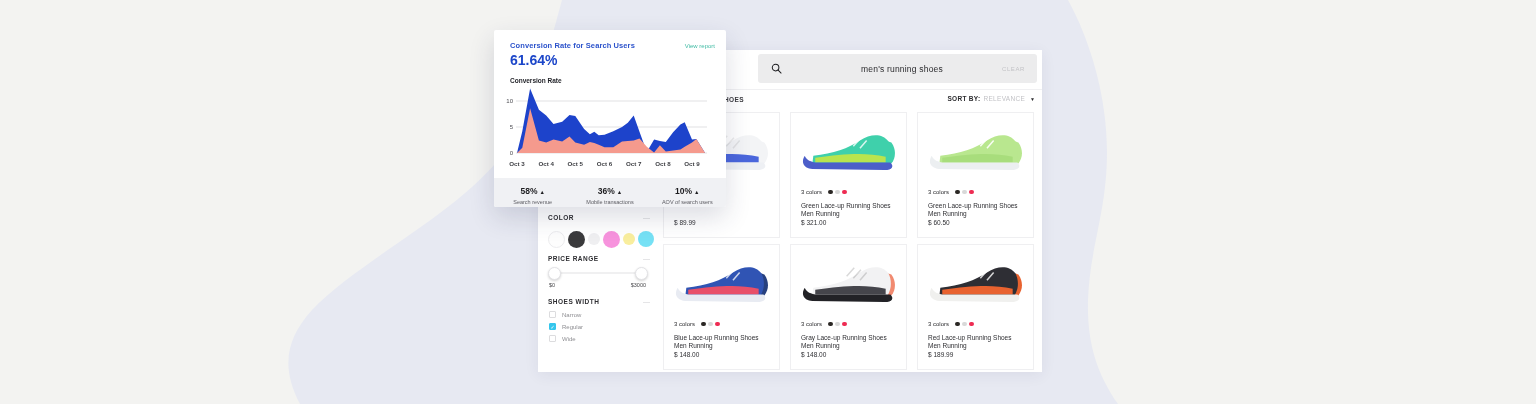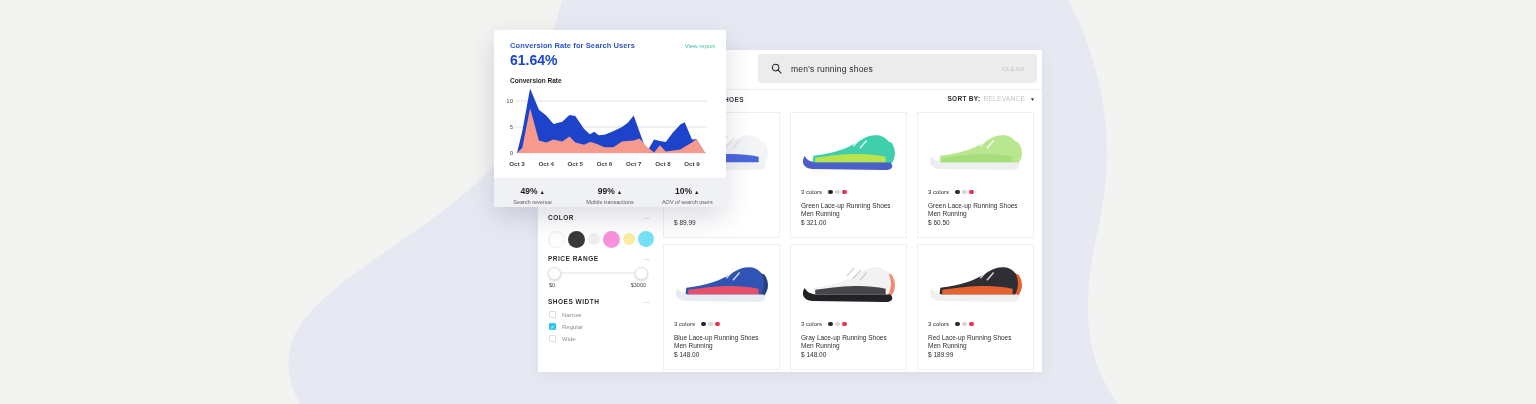--- a/index.html
+++ b/index.html
@@ -12,21 +12,21 @@
   .bg-svg{position:absolute;left:0;top:0;width:1536px;height:404px;}
 
   
   .panel{position:absolute;left:538px;top:50px;width:504px;height:322px;background:#ffffff;
          box-shadow:0 3px 14px rgba(40,45,80,.07);}
   .panel-header{position:absolute;top:0;left:0;right:0;height:39px;border-bottom:1px solid #f0f0f2;background:#fff;}
 
   .search-bar{position:absolute;left:220px;top:4px;width:279px;height:29px;background:#ececed;border-radius:3px;
               display:flex;align-items:center;}
   .search-icon{margin-left:13px;width:11px;height:11px;flex:0 0 auto;}
-  .search-query{margin-left:9px;font-size:8.5px;color:#2b2b2e;letter-spacing:.2px;flex:1;}
+  .search-query{margin-left:20px;font-size:8.5px;color:#2b2b2e;letter-spacing:.2px;flex:1;text-align:center;}
   .clear-btn{margin-right:12px;font-size:6px;color:#c3c3c6;letter-spacing:.6px;cursor:pointer;}
 
   .results-row{position:absolute;left:0;right:0;top:44px;height:14px;}
   .results-fragment{position:absolute;left:186px;top:2px;font-size:6.5px;font-weight:bold;color:#3a3a3e;letter-spacing:.4px;}
   .sort-group{position:absolute;right:7px;top:1px;display:flex;align-items:center;gap:3px;cursor:pointer;}
   .sort-label{font-size:6.5px;font-weight:bold;color:#2b2b2e;letter-spacing:.3px;}
   .sort-value{font-size:6.5px;color:#c2c2c6;letter-spacing:.3px;}
   .sort-caret{font-size:5px;color:#2b2b2e;margin-left:2px;}
 
   
@@ -270,25 +270,25 @@
       <text x="13.0" y="78" text-anchor="middle" font-size="6.2" font-weight="bold" fill="#3c3d42" font-family="Liberation Sans, sans-serif">Oct 3</text>
       <text x="42.2" y="78" text-anchor="middle" font-size="6.2" font-weight="bold" fill="#3c3d42" font-family="Liberation Sans, sans-serif">Oct 4</text>
       <text x="71.3" y="78" text-anchor="middle" font-size="6.2" font-weight="bold" fill="#3c3d42" font-family="Liberation Sans, sans-serif">Oct 5</text>
       <text x="100.5" y="78" text-anchor="middle" font-size="6.2" font-weight="bold" fill="#3c3d42" font-family="Liberation Sans, sans-serif">Oct 6</text>
       <text x="129.7" y="78" text-anchor="middle" font-size="6.2" font-weight="bold" fill="#3c3d42" font-family="Liberation Sans, sans-serif">Oct 7</text>
       <text x="158.9" y="78" text-anchor="middle" font-size="6.2" font-weight="bold" fill="#3c3d42" font-family="Liberation Sans, sans-serif">Oct 8</text>
       <text x="188.0" y="78" text-anchor="middle" font-size="6.2" font-weight="bold" fill="#3c3d42" font-family="Liberation Sans, sans-serif">Oct 9</text>
     </svg>
   <div class="ac-stats" id="ac-stats">
       <div class="stat-col">
-        <div><span class="stat-val">49%</span><span class="stat-arrow">▲</span></div>
+        <div><span class="stat-val">58%</span><span class="stat-arrow">▲</span></div>
         <div class="stat-label">Search revenue</div>
       </div>
       <div class="stat-col">
-        <div><span class="stat-val">99%</span><span class="stat-arrow">▲</span></div>
+        <div><span class="stat-val">36%</span><span class="stat-arrow">▲</span></div>
         <div class="stat-label">Mobile transactions</div>
       </div>
       <div class="stat-col">
         <div><span class="stat-val">10%</span><span class="stat-arrow">▲</span></div>
         <div class="stat-label">AOV of search users</div>
       </div>
     </div>
 </div>
 
 </body></html>

